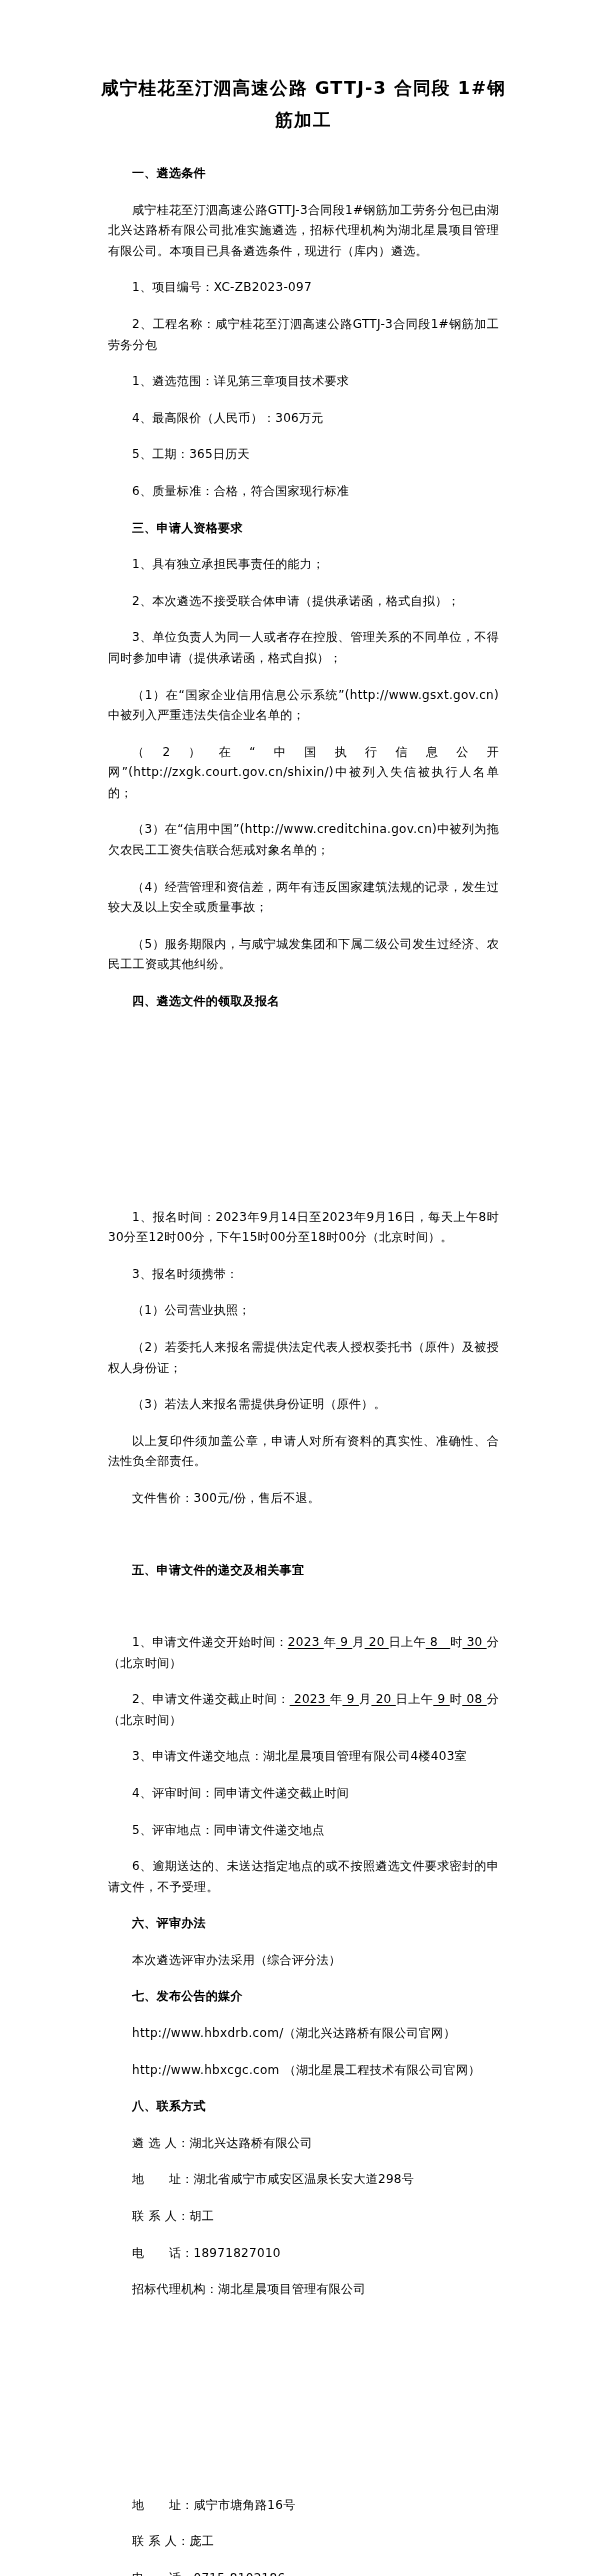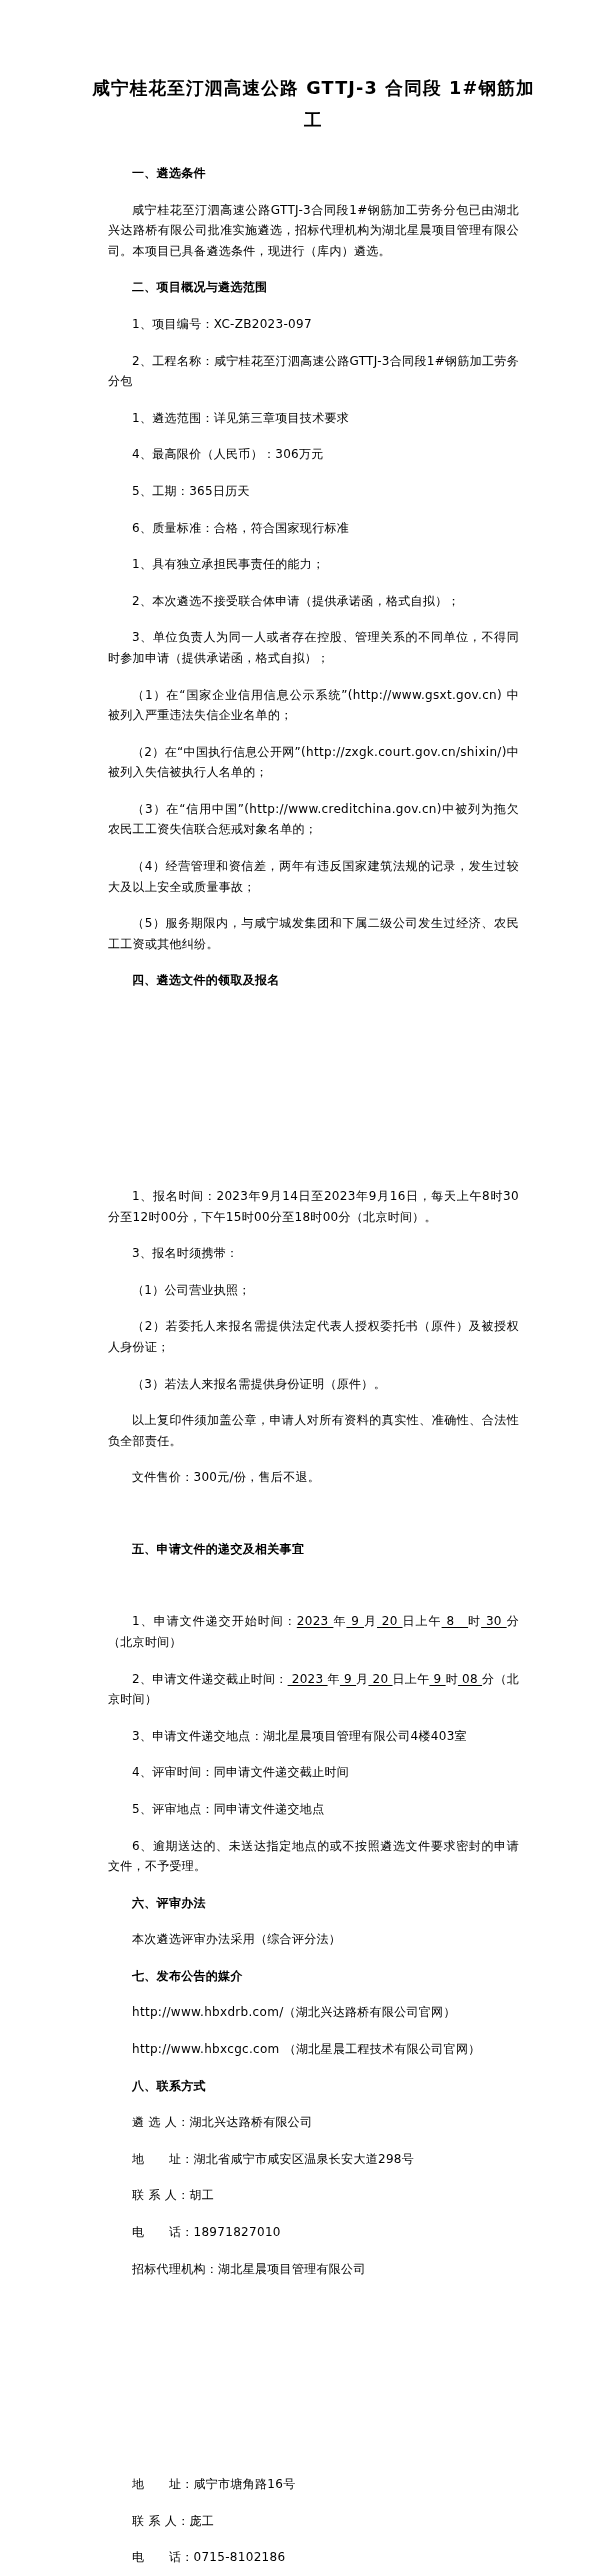--- a/index.html
+++ b/index.html
@@ -11,21 +11,21 @@
     width: 607px;
     height: 2576px;
     overflow: hidden;
     font-family: "DejaVu Sans", "Liberation Sans", sans-serif;
     color: #000000;
   }
   .page {
     box-sizing: border-box;
     width: 607px;
     height: 2576px;
-    padding: 72px 72px 0 92px;
+    padding: 72px 92px 0 92px;
     background: #ffffff;
   }
   .title {
     text-align: center;
     font-size: 17.6px;
     font-weight: bold;
     line-height: 32px;
     letter-spacing: 1.2px;
     margin: 0;
   }
@@ -48,28 +48,28 @@
 
 <main class="page">
 
   <h1 class="title">咸宁桂花至汀泗高速公路 GTTJ-3 合同段 1#钢筋加工</h1>
 
   <div class="title-gap"></div>
 
   <p class="ln indent hd">一、遴选条件</p>
   <p class="ln indent">咸宁桂花至汀泗高速公路GTTJ-3合同段1#钢筋加工劳务分包已由湖北兴达路桥有限公司批准实施遴选，招标代理机构为湖北星晨项目管理有限公司。本项目已具备遴选条件，现进行（库内）遴选。</p>
 
-  <p class="ln indent hd">二、项目概况与遴选范围</p>
   <p class="ln indent">1、项目编号：XC-ZB2023-097</p>
   <p class="ln indent">2、工程名称：咸宁桂花至汀泗高速公路GTTJ-3合同段1#钢筋加工劳务分包</p>
   <p class="ln indent">1、遴选范围：详见第三章项目技术要求</p>
   <p class="ln indent">4、最高限价（人民币）：306万元</p>
   <p class="ln indent">5、工期：365日历天</p>
   <p class="ln indent">6、质量标准：合格，符合国家现行标准</p>
 
+  <p class="ln indent hd">三、申请人资格要求</p>
   <p class="ln indent">1、具有独立承担民事责任的能力；</p>
   <p class="ln indent">2、本次遴选不接受联合体申请（提供承诺函，格式自拟）；</p>
   <p class="ln indent">3、单位负责人为同一人或者存在控股、管理关系的不同单位，不得同时参加申请（提供承诺函，格式自拟）；</p>
   <p class="ln indent">（1）在“国家企业信用信息公示系统”(http://www.gsxt.gov.cn) 中被列入严重违法失信企业名单的；</p>
   <p class="ln indent">（2）在“中国执行信息公开网”(http://zxgk.court.gov.cn/shixin/)中被列入失信被执行人名单的；</p>
   <p class="ln indent">（3）在“信用中国”(http://www.creditchina.gov.cn)中被列为拖欠农民工工资失信联合惩戒对象名单的；</p>
   <p class="ln indent">（4）经营管理和资信差，两年有违反国家建筑法规的记录，发生过较大及以上安全或质量事故；</p>
   <p class="ln indent">（5）服务期限内，与咸宁城发集团和下属二级公司发生过经济、农民工工资或其他纠纷。</p>
 
   <p class="ln indent hd">四、遴选文件的领取及报名</p>

